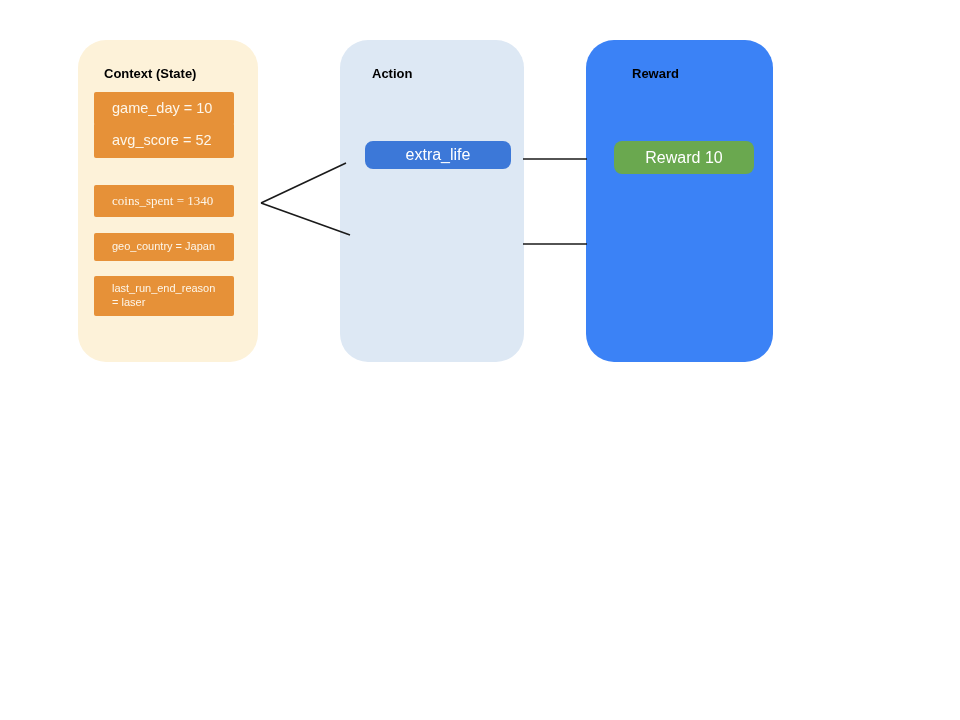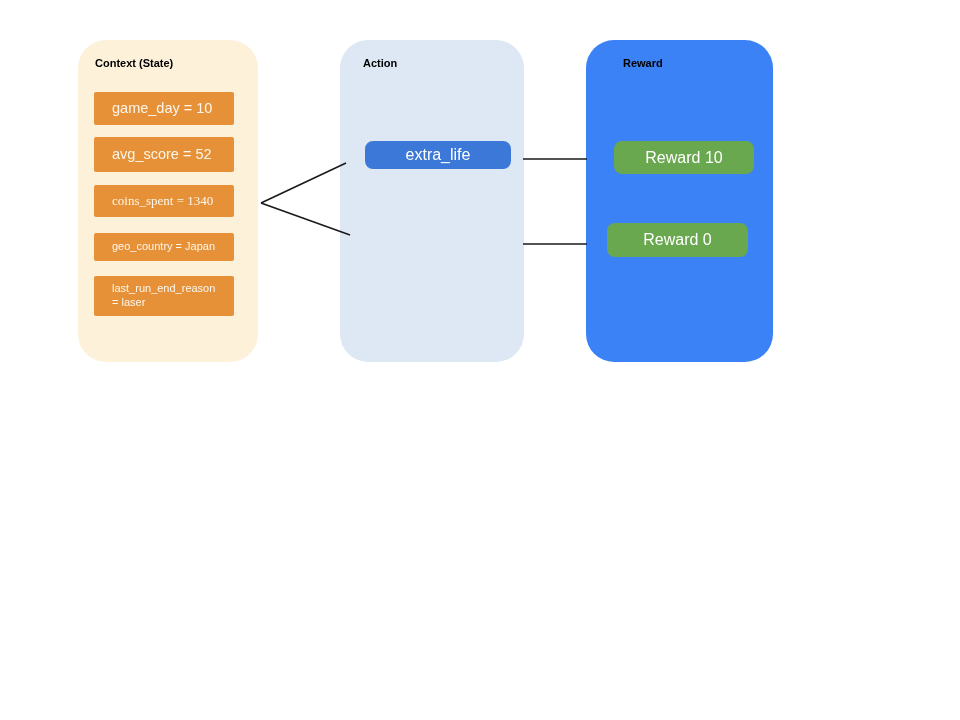--- a/index.html
+++ b/index.html
@@ -26,22 +26,22 @@
     height: 322px;
     border-radius: 28px;
     z-index: 1;
   }
   .panel-context { left: 78px;  width: 180px; background: #fdf2d9; }
   .panel-action  { left: 340px; width: 184px; background: #dde8f4; }
   .panel-reward  { left: 586px; width: 187px; background: #3b82f6; }
 
   .panel-title {
     position: absolute;
-    margin: 0;
-    font-size: 11px;
+    margin: 9px;
+    font-size: 13px;
     font-weight: bold;
     color: #000000;
     white-space: nowrap;
   }
   .panel-context .panel-title { left: 17px; top: 17px; }
   .panel-action  .panel-title { left: 23px; top: 17px; }
   .panel-reward  .panel-title { left: 37px; top: 17px; }
 
   .ctx-item {
     position: absolute;
@@ -50,21 +50,21 @@
     box-sizing: border-box;
     padding: 0 8px 0 18px;
     background: #e69138;
     color: #fdf6ea;
     border-radius: 2px;
     display: flex;
     align-items: center;
     line-height: 1.25;
   }
   .ctx-item-1 { top: 52px;  height: 33px; font-size: 14.5px; }
-  .ctx-item-2 { top: 97px;  height: 35px; font-size: 14.5px; }
+  .ctx-item-2 { top: 83px;  height: 35px; font-size: 14.5px; }
   .ctx-item-3 { top: 145px; height: 32px; font-size: 13px; font-family: Liberation Serif, serif; }
   .ctx-item-4 { top: 193px; height: 28px; font-size: 11px; }
   .ctx-item-5 { top: 236px; height: 40px; font-size: 11px; white-space: pre-line; }
 
   .pill {
     position: absolute;
     box-sizing: border-box;
     display: flex;
     align-items: center;
     justify-content: center;
@@ -103,16 +103,15 @@
   </section>
 
   <section class="panel panel-action">
     <h2 class="panel-title">Action</h2>
     <div class="pill action-pill action-1">extra_life</div>
   </section>
 
   <section class="panel panel-reward">
     <h2 class="panel-title">Reward</h2>
     <div class="pill reward-pill reward-1">Reward 10</div>
-    <div class="pill reward-pill reward-2">Reward 0</div>
   </section>
 
 </div>
 
 </body></html>

